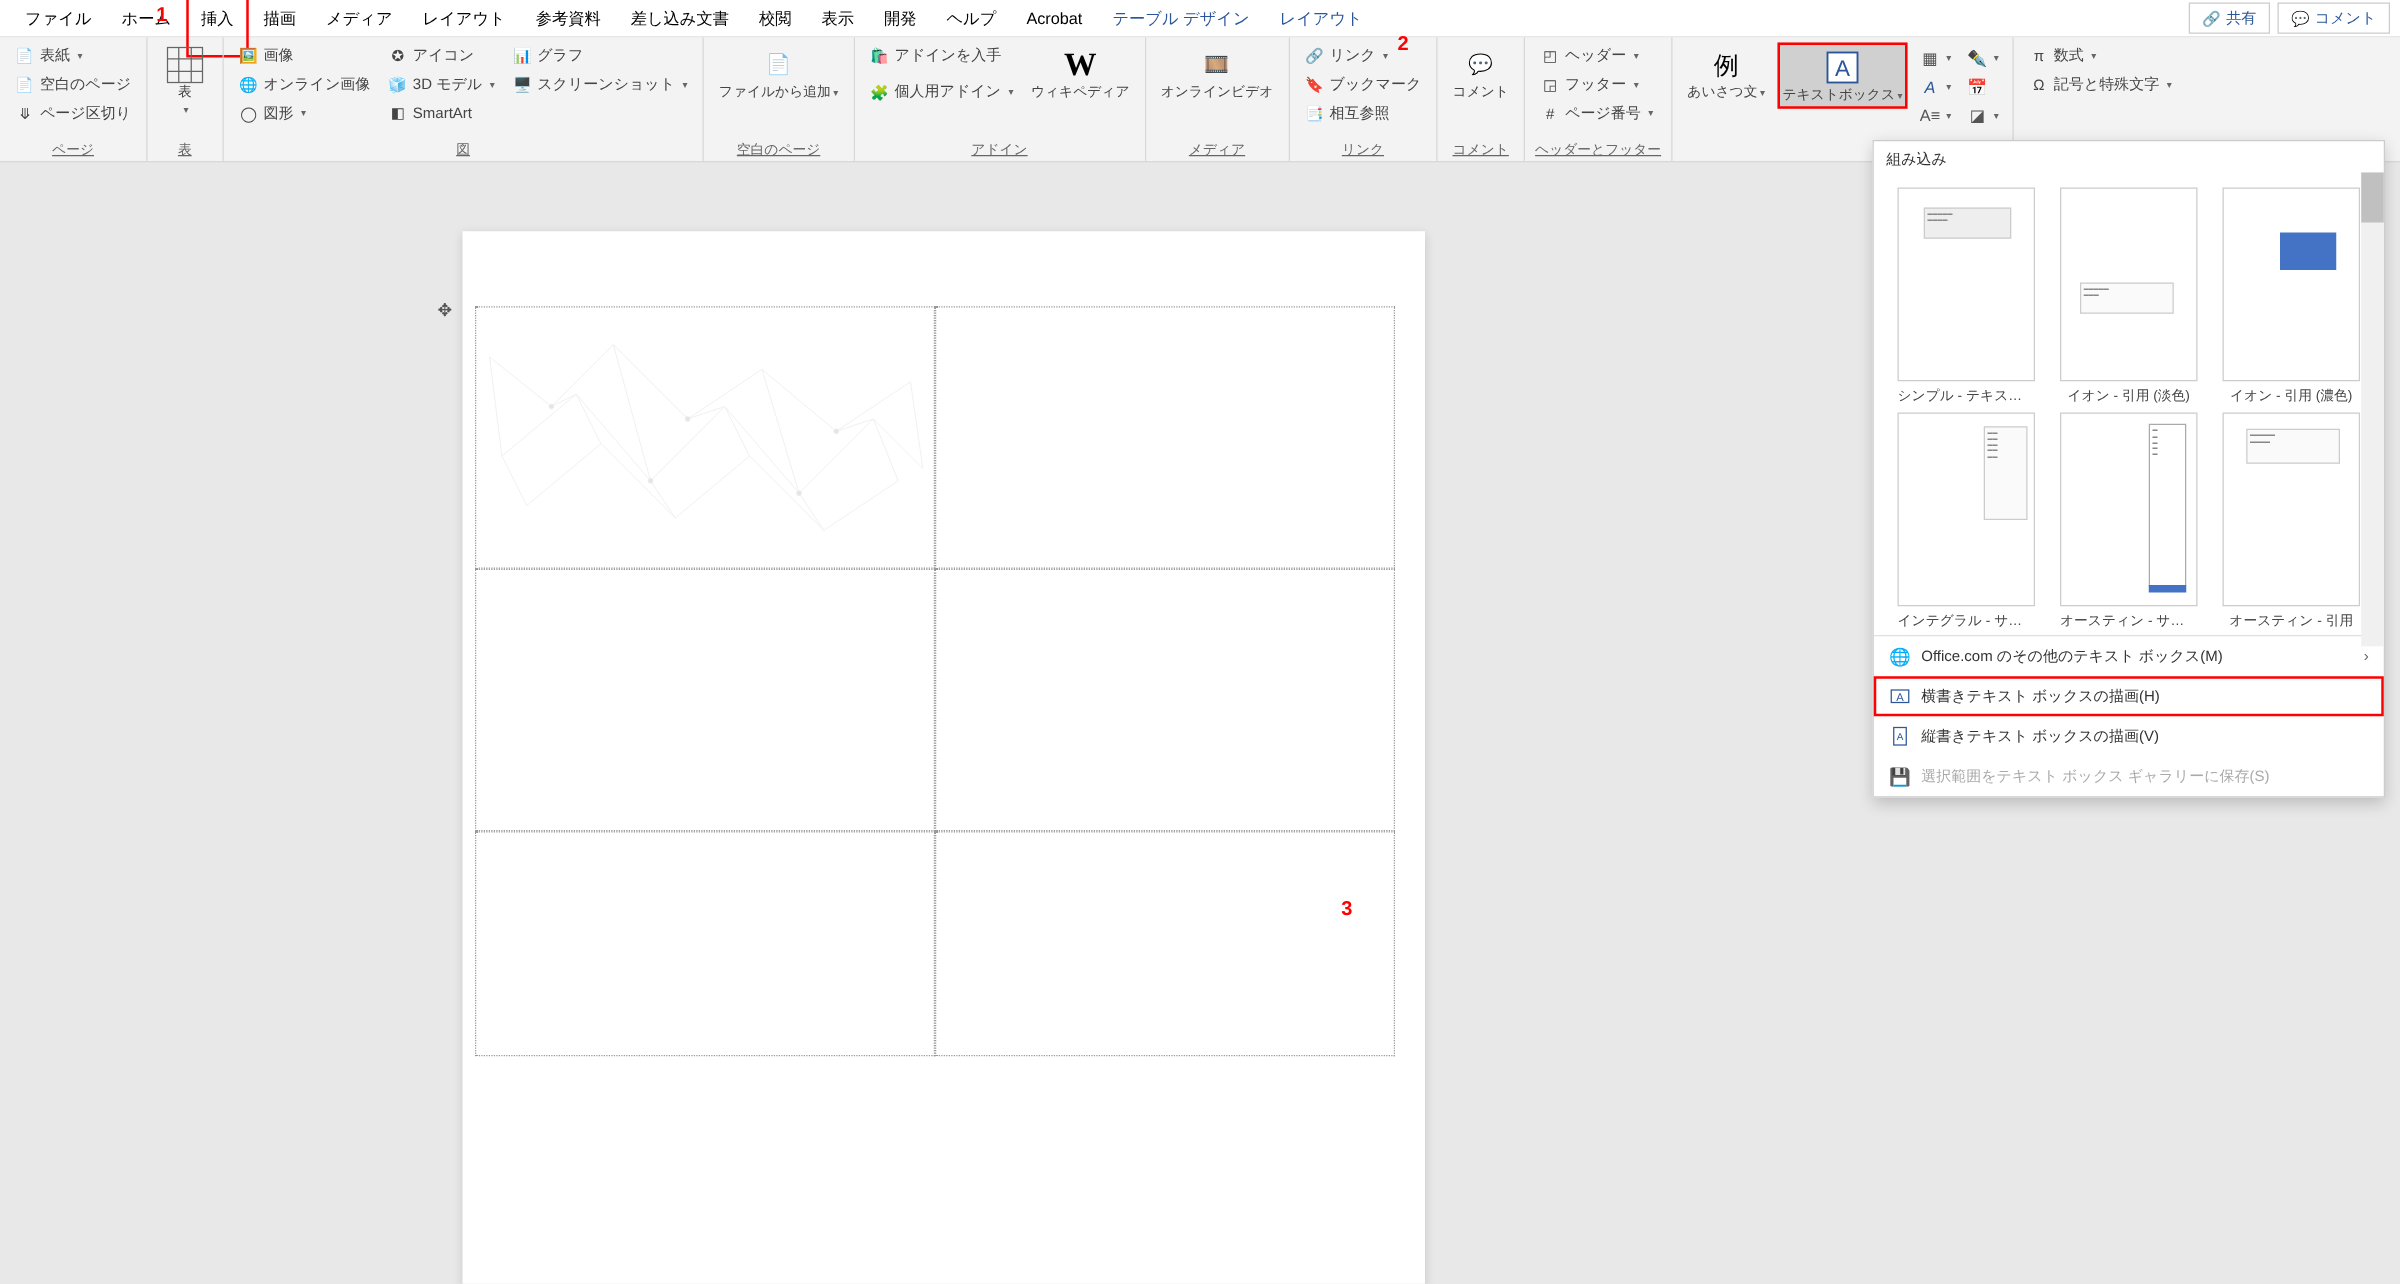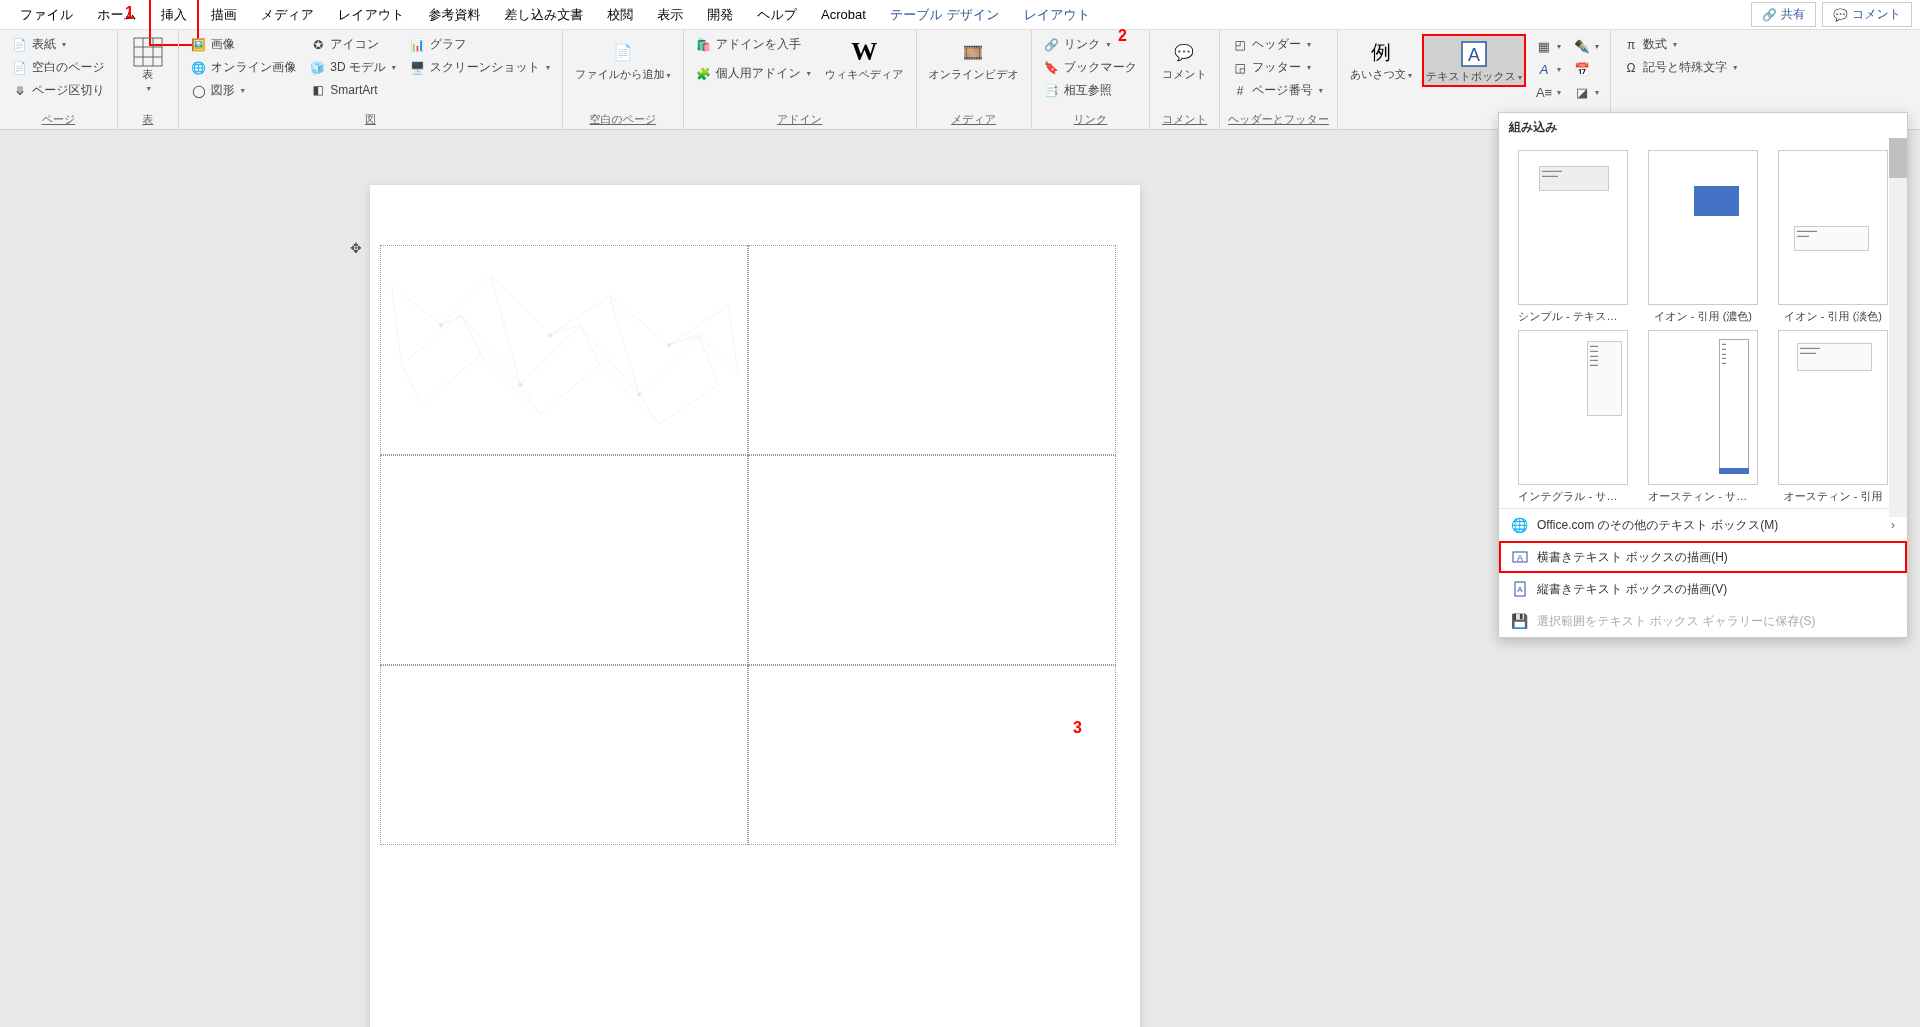--- a/index.html
+++ b/index.html
@@ -40,21 +40,21 @@
     .trow { display: flex; }
     .trow .tcell:first-child { width: 368px; }
     .trow .tcell:last-child { width: 368px; }
     .r1 { height: 210px; }
     .r2 { height: 210px; }
     .r3 { height: 180px; }
     
     .geo-pattern { width: 100%; height: 100%; opacity: 0.25; }
     
     .dropdown { position: absolute; top: 112px; right: 12px; width: 410px; background: #fff; border: 1px solid #ccc; box-shadow: 0 4px 12px rgba(0,0,0,0.2); z-index: 100; }
-    .dd-header { font-size: 12px; font-weight: bold; padding: 6px 10px; color: #333; }
+    .dd-header { font-size: 12px; font-weight: normal; padding: 6px 10px; color: #333; }
     .dd-gallery { display: grid; grid-template-columns: repeat(3, 1fr); gap: 6px; padding: 8px 12px 4px; max-height: 560px; overflow-y: auto; }
     .thumb { display: flex; flex-direction: column; align-items: center; }
     .thumb-img { width: 110px; height: 155px; border: 1px solid #ccc; background: #fff; position: relative; margin-bottom: 4px; }
     .thumb-lbl { font-size: 11px; color: #444; text-align: center; white-space: nowrap; overflow: hidden; text-overflow: ellipsis; width: 110px; }
     
     .dd-scrollbar { position: absolute; right: 0; top: 25px; bottom: 120px; width: 18px; background: #f0f0f0; }
     .dd-scrollbar-thumb { position: absolute; top: 0; width: 18px; height: 40px; background: #c0c0c0; }
     
     .dd-footer { border-top: 1px solid #e0e0e0; }
     .dd-item { display: flex; align-items: center; gap: 8px; padding: 7px 12px; font-size: 12px; color: #333; position: relative; cursor: pointer; }
@@ -397,29 +397,29 @@
   <div class="dd-header">組み込み</div>
   <div class="dd-gallery">
     <div class="thumb">
         <div class="thumb-img">
           <div class="placeholder-box" style="left:20px;top:15px;width:70px;height:25px">▬▬▬▬▬<br>▬▬▬▬</div>
         </div>
         <div class="thumb-lbl">シンプル - テキスト ボッ...</div>
       </div>
     <div class="thumb">
         <div class="thumb-img">
+          <div class="placeholder-box" style="left:15px;top:75px;width:75px;height:25px;background:#fafafa">▬▬▬▬▬<br>▬▬▬</div>
+        </div>
+        <div class="thumb-lbl">イオン - 引用 (淡色)</div>
+      </div>
+    <div class="thumb">
+        <div class="thumb-img">
           <div class="placeholder-blue" style="position:absolute;left:45px;top:35px;width:45px;height:30px"></div>
         </div>
         <div class="thumb-lbl">イオン - 引用 (濃色)</div>
-      </div>
-    <div class="thumb">
-        <div class="thumb-img">
-          <div class="placeholder-box" style="left:15px;top:75px;width:75px;height:25px;background:#fafafa">▬▬▬▬▬<br>▬▬▬</div>
-        </div>
-        <div class="thumb-lbl">イオン - 引用 (淡色)</div>
       </div>
     <div class="thumb">
         <div class="thumb-img">
           <div class="placeholder-box" style="right:5px;top:10px;width:35px;height:75px;background:#fafafa">▬▬<br>▬▬<br>▬▬<br>▬▬<br>▬▬</div>
         </div>
         <div class="thumb-lbl">インテグラル - サイドバー</div>
       </div>
     <div class="thumb">
         <div class="thumb-img">
           <div class="placeholder-box" style="right:8px;top:8px;width:30px;height:130px;border:1px solid #aaa;background:#fff">▬<br>▬<br>▬<br>▬<br>▬</div>

